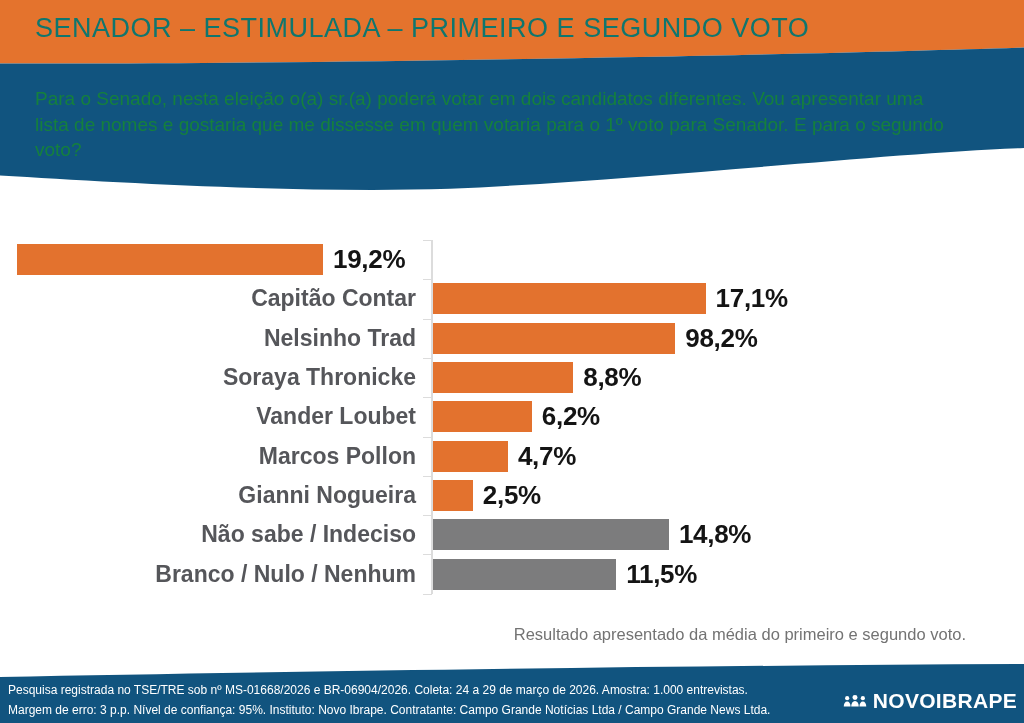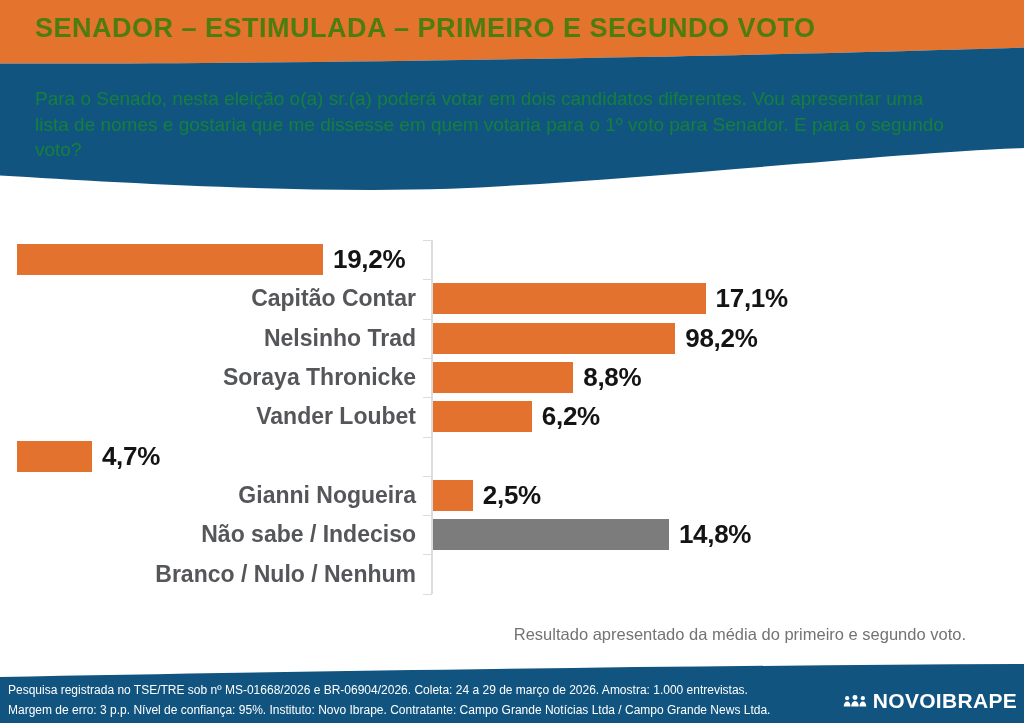--- a/index.html
+++ b/index.html
@@ -4,21 +4,21 @@
 <style>
   html,body{margin:0;padding:0;}
   .page{
     position:relative;width:1024px;height:723px;background:#ffffff;overflow:hidden;
     font-family:"Liberation Sans",sans-serif;
   }
   svg.decor{position:absolute;left:0;display:block;}
   .top-waves{top:0;width:1024px;height:200px;}
   .page-title{
     position:absolute;left:35px;top:13px;z-index:2;
-    color:#4d7c0f;font-size:27px;font-weight:bold;letter-spacing:0.5px;white-space:nowrap;
+    color:#0f766e;font-size:27px;font-weight:normal;letter-spacing:0.5px;white-space:nowrap;
   }
   .question-text{
     position:absolute;left:35px;top:86px;width:918px;z-index:2;
     color:#15803d;font-size:19px;line-height:25.5px;font-weight:400;
   }
   .chart{position:absolute;left:0;top:240px;width:1024px;height:354px;}
   .axis-line{position:absolute;left:431px;top:0;width:2px;height:354px;background:#DCDCDC;}
   .tick{position:absolute;left:423px;width:9px;height:1px;background:#DCDCDC;}
   .bar-row{display:flex;align-items:center;height:39.3px;position:relative;}
   .bar-label{
@@ -97,20 +97,21 @@
 
     <div class="bar-row">
       <div class="bar-label">Vander Loubet</div>
       <div class="bar-area">
         <div class="bar" style="width: 98.828px; background: rgb(227, 114, 46);"></div>
         <div class="bar-value">6,2%</div>
       </div>
     </div>
 
     <div class="bar-row">
+      <div class="bar-label">Marcos Pollon</div>
       <div class="bar-area">
         <div class="bar" style="width: 74.918px; background: rgb(227, 114, 46);"></div>
         <div class="bar-value">4,7%</div>
       </div>
     </div>
 
     <div class="bar-row">
       <div class="bar-label">Gianni Nogueira</div>
       <div class="bar-area">
         <div class="bar" style="width: 39.85px; background: rgb(227, 114, 46);"></div>
@@ -121,20 +122,24 @@
     <div class="bar-row">
       <div class="bar-label">Não sabe / Indeciso</div>
       <div class="bar-area">
         <div class="bar" style="width: 235.912px; background: rgb(124, 124, 125);"></div>
         <div class="bar-value">14,8%</div>
       </div>
     </div>
 
     <div class="bar-row">
       <div class="bar-label">Branco / Nulo / Nenhum</div>
+      <div class="bar-area">
+        <div class="bar" style="width: 183.31px; background: rgb(124, 124, 125);"></div>
+        <div class="bar-value">11,5%</div>
+      </div>
     </div>
   </div>
   <div class="tick" style="top: 0px;"></div>
       <div class="tick" style="top: 39.3px;"></div>
       <div class="tick" style="top: 78.6px;"></div>
       <div class="tick" style="top: 117.9px;"></div>
       <div class="tick" style="top: 157.2px;"></div>
       <div class="tick" style="top: 196.5px;"></div>
       <div class="tick" style="top: 235.8px;"></div>
       <div class="tick" style="top: 275.1px;"></div>

